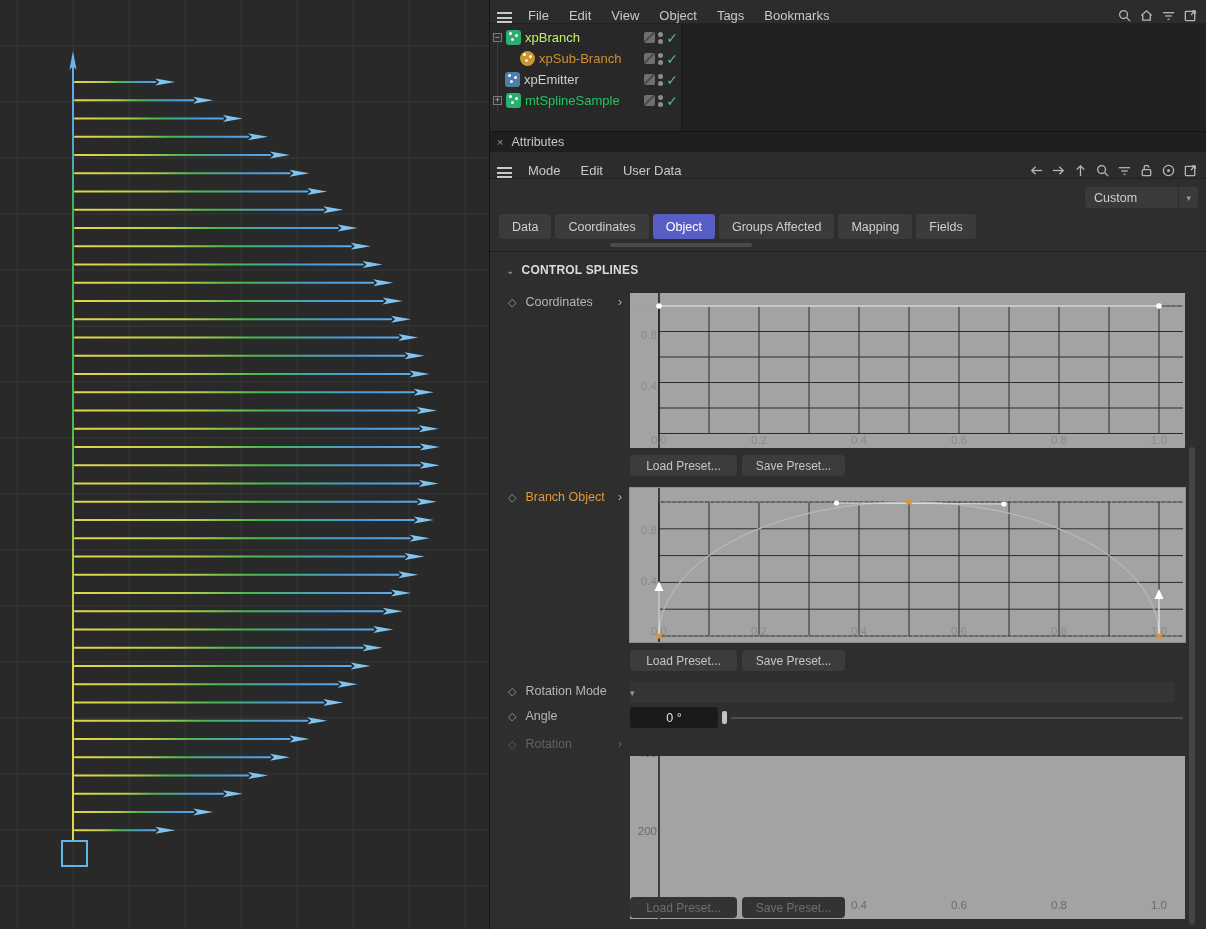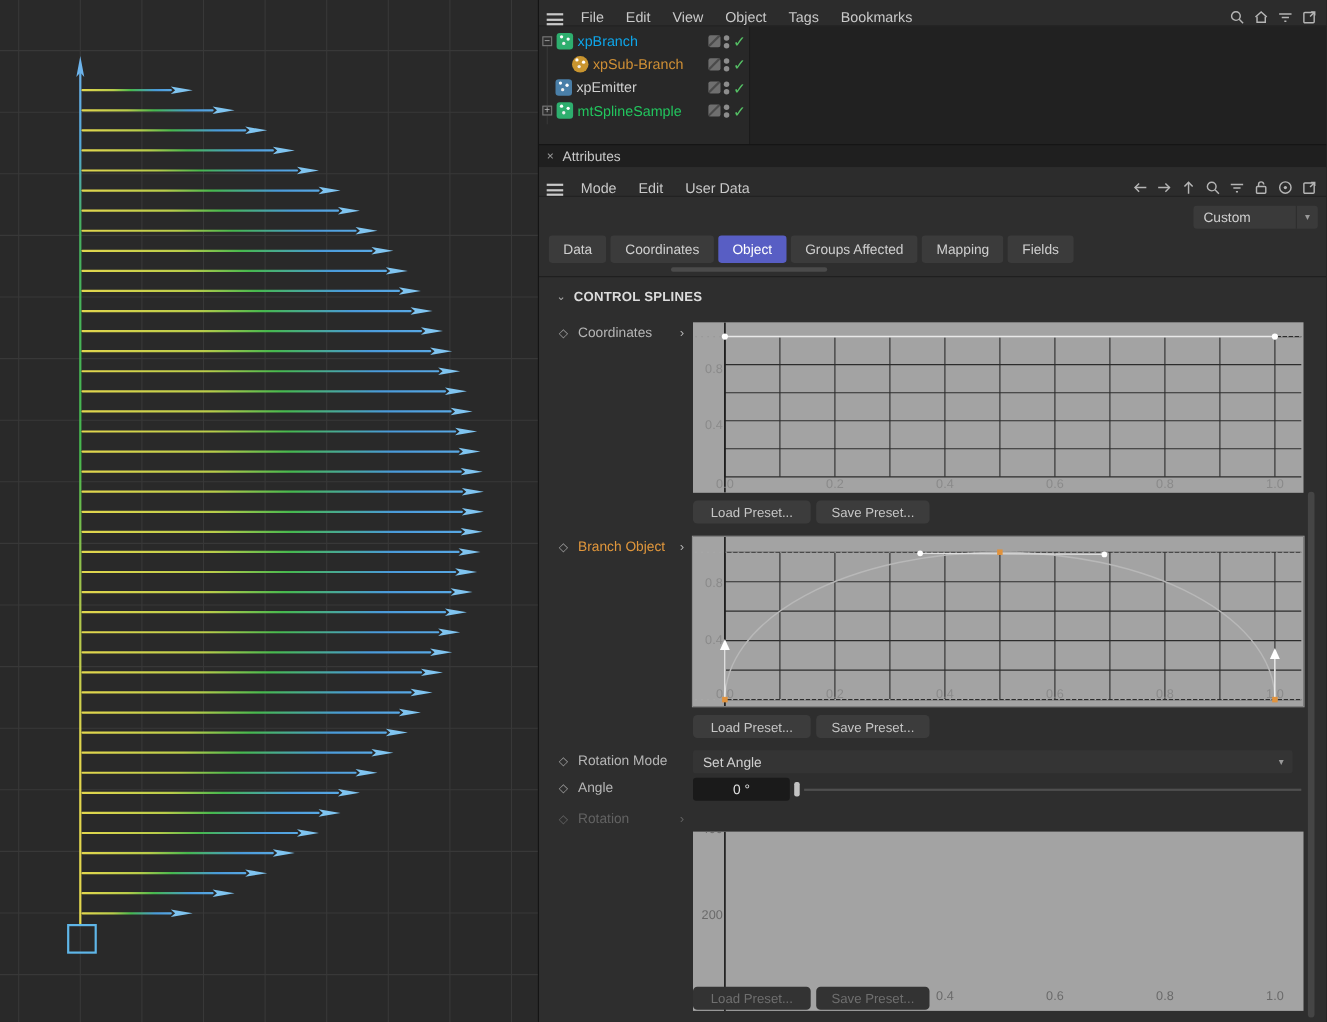--- a/index.html
+++ b/index.html
@@ -244,21 +244,21 @@
     <div id="om-tree">
       <div id="om-left">
           <div style="position: absolute; left: 7px; top: 13px; width: 1px; height: 76px; background: rgb(74, 74, 74); opacity: 0.5;"></div>
           <div class="om-row" style="top: 3px;">
             <div class="expander">−</div>
             <div class="om-icon" style="background: rgb(46, 174, 110);">
               <span style="position:absolute;left:3px;top:2px;width:3px;height:3px;border-radius:50%;background:#fff;"></span>
               <span style="position:absolute;left:9px;top:4px;width:3px;height:3px;border-radius:50%;background:#fff;"></span>
               <span style="position:absolute;left:5px;top:8px;width:3px;height:3px;border-radius:50%;background:#eee;"></span>
             </div>
-            <span class="om-label" style="color: #0ea5e9;">xpBranch</span>
+            <span class="om-label" style="color: #bef264;">xpBranch</span>
             <div class="om-ctrl">
               <div class="pencilbox"></div>
               <div class="dots2">
                 <i></i>
                 <i></i>
               </div>
               <div class="check" style="color: rgb(85, 192, 101);">✓</div>
             </div>
           </div>
           <div class="om-row" style="top: 24px;">
@@ -488,21 +488,20 @@
             <rect x="276.5" y="11.5" width="5" height="5" fill="#e0923c"></rect>
             <rect x="526.5" y="145.5" width="5" height="5" fill="#e0923c"></rect>
           </svg></div>
         <div class="gbtn" style="left: 140px; top: 650px; width: 107px;">Load Preset...</div>
         <div class="gbtn" style="left: 252px; top: 650px; width: 103px;">Save Preset...</div>
         <div class="param-label" style="top: 683px; left: 0px; height: 16px; width: 140px;">
           <span class="diamond">◇</span>
           <span class="pl-txt">Rotation Mode</span>
         </div>
         <div class="select" style="left: 140px; top: 682px; width: 545px; height: 21px; background: rgb(52, 52, 52); border-radius: 2px;">
-          <span class="sel-txt">Set Angle</span>
           <span style="color: rgb(154, 154, 154); font-size: 9px; padding-right: 8px;">▾</span>
         </div>
         <div class="param-label" style="top: 708px; left: 0px; height: 16px; width: 140px;">
           <span class="diamond">◇</span>
           <span class="pl-txt">Angle</span>
         </div>
         <div class="numfield" style="left: 140px; top: 707px; width: 88px; height: 21px;">0 °</div>
         <div class="slider-handle" style="left: 232px; top: 711px;"></div>
         <div class="slider-track" style="left: 241px; top: 717px; width: 452px;"></div>
         <div class="param-label dim" style="top: 736px; left: 0px; height: 16px; width: 140px;">

